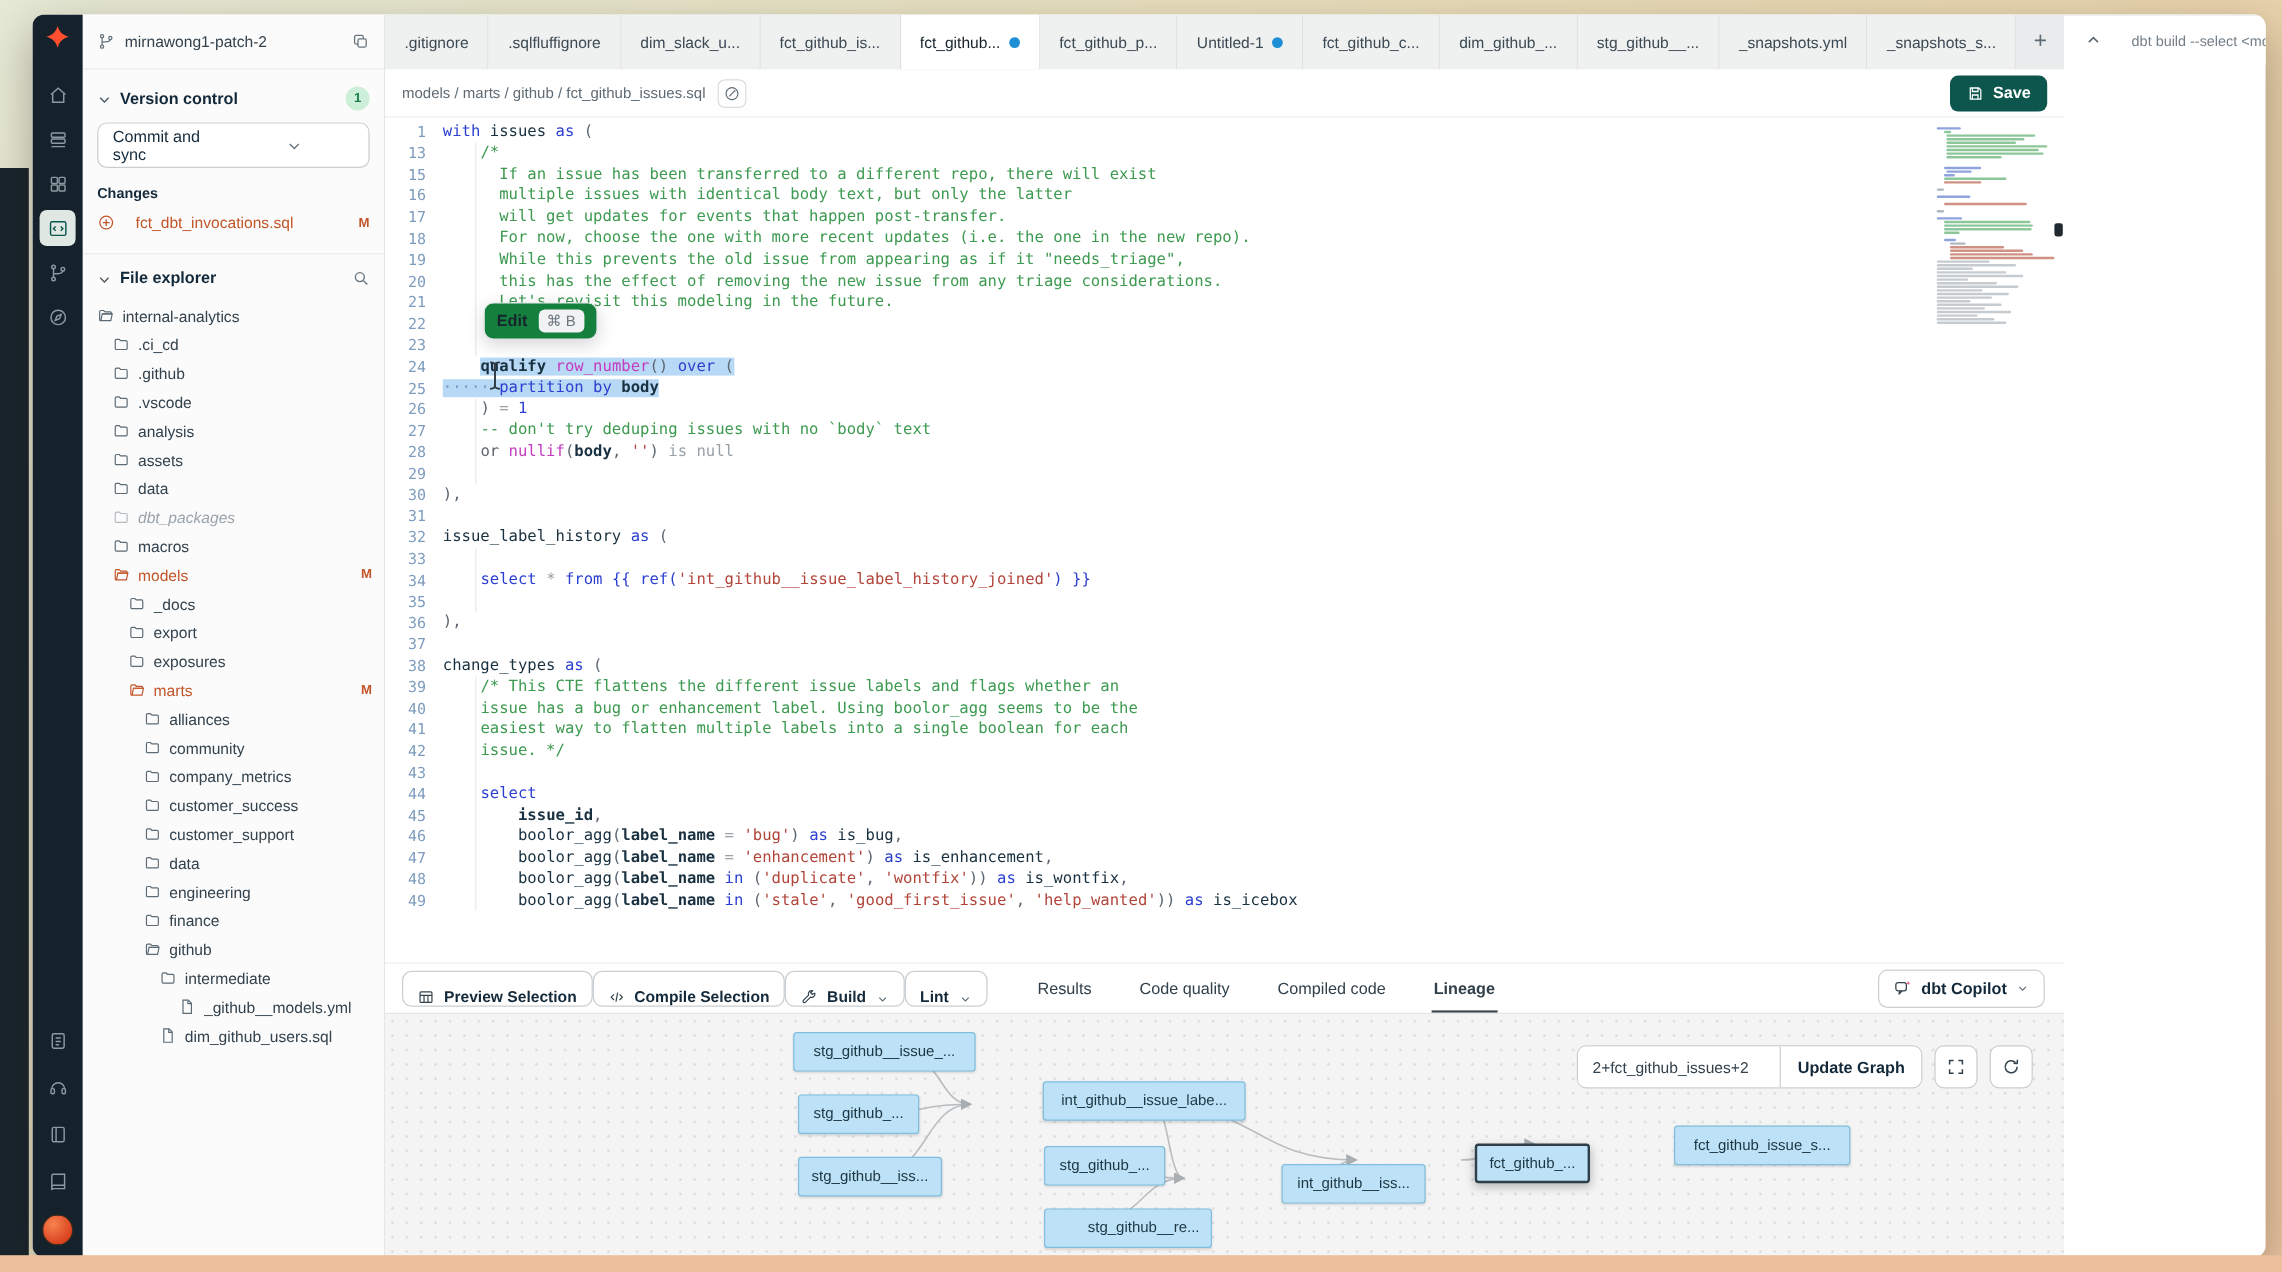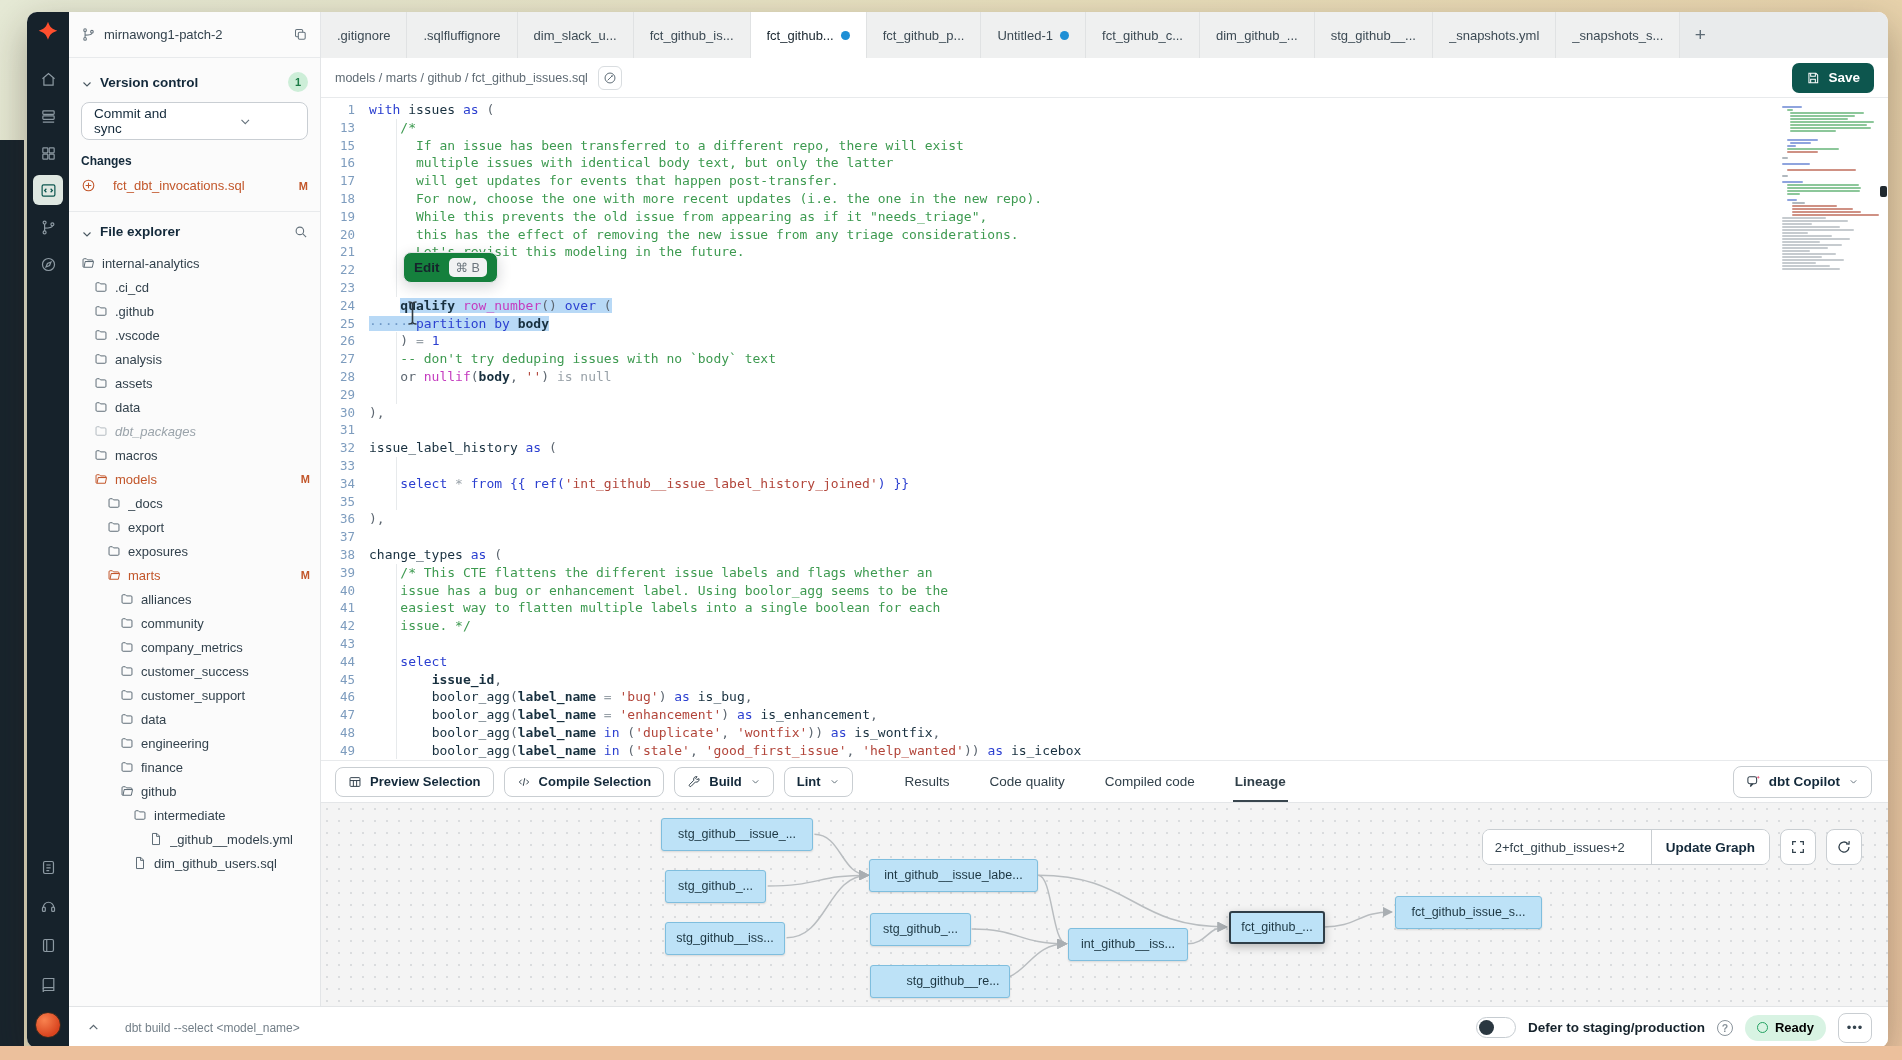--- a/index.html
+++ b/index.html
@@ -18,21 +18,21 @@
   .rail { width:42px; background:#16222b; display:flex; flex-direction:column; align-items:center; padding:8px 0 10px; flex:none; }
   .rail .logo { width:26px; height:26px; margin-bottom:18px; display:flex; align-items:center; justify-content:center; }
   .rail-top { display:flex; flex-direction:column; gap:7px; align-items:center; }
   .rail-bottom { margin-top:auto; display:flex; flex-direction:column; gap:9px; align-items:center; }
   .rail-item { width:30px; height:30px; border-radius:6px; display:flex; align-items:center; justify-content:center; color:#8d9aa3; cursor:pointer; }
   .rail-item svg { width:17px; height:17px; }
   .rail-item.active { background:#dfe8e2; color:#0c564f; }
   .avatar { width:26px; height:26px; border-radius:50%; margin-top:4px;
     background:radial-gradient(circle at 35% 30%,#f8824f,#d9441f 70%); border:1px solid #3a2a1f; }
 
-  .content { flex:1; display:flex; flex-direction:column; min-width:0; }
+  .content { flex:1; display:flex; min-width:0; }
   .body-row { flex:1; display:flex; min-height:0; }
 
   
   .sidebar { width:252px; flex:none; background:#fbfbfb; border-right:1px solid #e3e5e7; display:flex; flex-direction:column; overflow:hidden; }
   .branch-row { height:46px; flex:none; display:flex; align-items:center; gap:8px; padding:0 12px; border-bottom:1px solid #e8eaec; color:#3c4a54; }
   .branch-row .bname { flex:1; font-size:13px; color:#33424d; white-space:nowrap; overflow:hidden; text-overflow:ellipsis; }
   .icon-s { width:15px; height:15px; color:#66737d; flex:none; }
   .icon-s svg { width:100%; height:100%; }
 
   .vc { padding:10px 12px 6px; }
@@ -97,22 +97,22 @@
 
   .etooltip { position:absolute; left:82px; top:154px; background:#15803d; border:1px solid #e3e5e7; border-radius:8px;
     box-shadow:0 4px 14px rgba(20,30,40,.18); display:flex; align-items:center; gap:9px; padding:5px 10px;
     font-family:"Liberation Sans",sans-serif; z-index:5; }
   .etooltip .tl { font-size:13.5px; font-weight:700; color:#16232c; }
   .kbd { background:#f1f2f3; border-radius:5px; padding:2px 7px; font-size:12.5px; color:#6b757d; }
   .ibeam { position:absolute; left:86px; top:202px; z-index:6; }
 
   
   .ptoolbar { height:42px; flex:none; background:#fff; border-top:1px solid #e8eaec; display:flex; align-items:center; padding:0 16px 0 14px; }
-  .pbtn { height:30px; border:1px solid #c9ced2; border-radius:8px; background:#fff; display:flex; align-items:center; gap:8px;
-    padding:0 12px; font-size:13px; font-weight:600; color:#13293a; margin-right:10px; cursor:pointer; font-family:inherit; }
+  .pbtn { height:30px; border:1px solid #c9ced2; border-radius:8px; background:#fff; display:flex; align-items:flex-end; gap:8px;
+    padding:0 12px; font-size:13px; font-weight:600; color:#13293a; cursor:pointer; font-family:inherit; }
   .pbtn svg { width:14px; height:14px; color:#33424d; }
   .pbtn .chv svg { width:11px; height:11px; color:#5d6b75; }
   .ptabs { display:flex; align-items:center; height:100%; margin-left:40px; }
   .ptab { height:100%; display:flex; align-items:center; padding:0 2px; margin-right:36px; font-size:13.5px; color:#31404a; cursor:pointer; position:relative; }
   .ptab.active { font-weight:600; }
   .ptab.active::after { content:""; position:absolute; left:0; right:0; bottom:0; height:2.5px; background:#39464e; }
   .copilot-btn { margin-left:auto; height:32px; border:1px solid #c9ced2; border-radius:8px; background:#fff;
     display:flex; align-items:center; gap:8px; padding:0 12px; font-size:13.5px; font-weight:600; color:#13293a; cursor:pointer; font-family:inherit; }
   .copilot-btn svg { width:15px; height:15px; }
 

